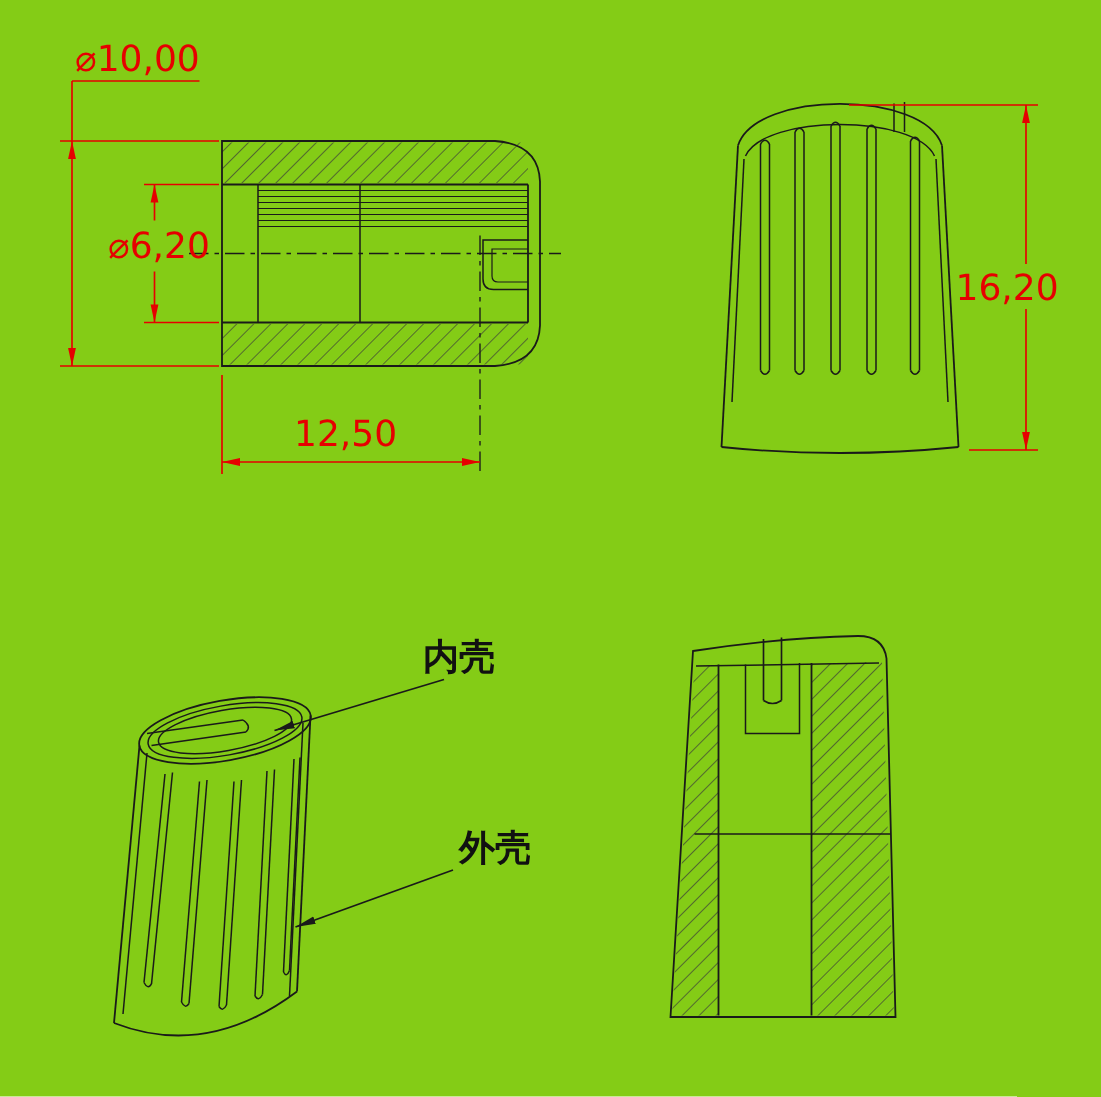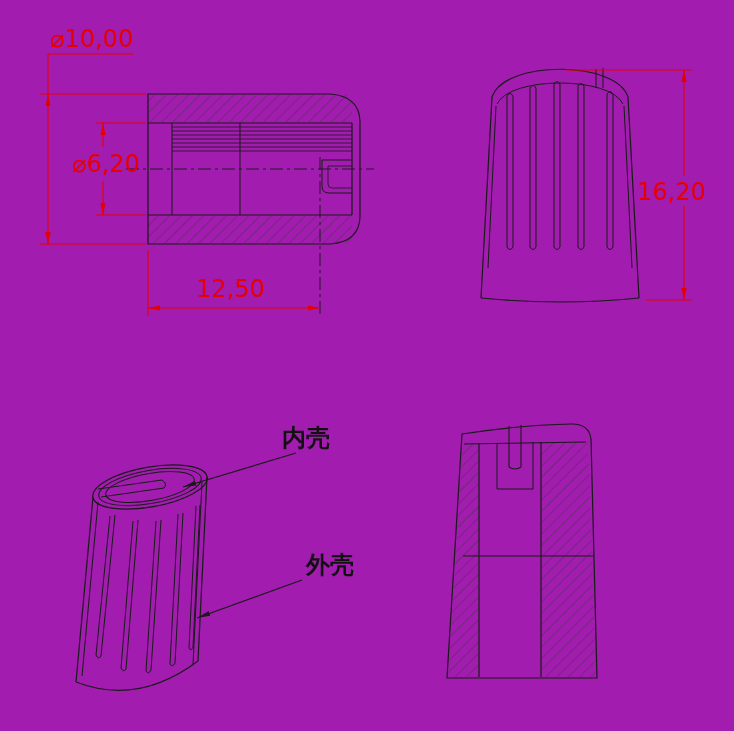--- a/index.html
+++ b/index.html
@@ -1,16 +1,16 @@
 <!DOCTYPE html>
 <html><head>
 <meta charset="utf-8">
 <style>
   html,body{margin:0;padding:0;background:#ffffff;}
-  .sheet{position:relative;width:734px;height:731px;background:#a21caf;overflow:hidden;}
+  .sheet{position:relative;width:734px;height:731px;background:#84cc16;overflow:hidden;}
   svg{position:absolute;left:0;top:0;}
   svg text{font-family:"DejaVu Sans","Liberation Sans",sans-serif;}
   .dimtext{font-size:24px;fill:#e60000;}
   .cjktext{font-size:24px;font-weight:bold;fill:#111111;}
 </style>
 </head>
 <body>
 
 <div class="sheet">
 <svg width="734" height="731" viewBox="0 0 734 731">

